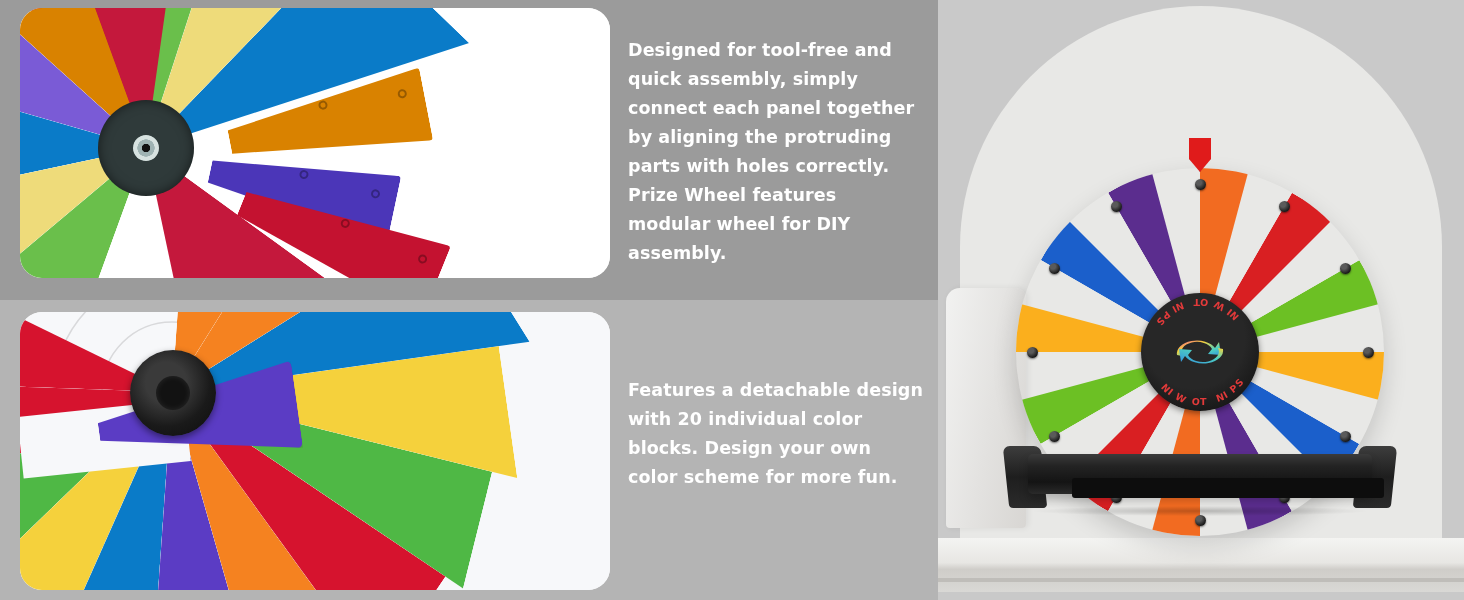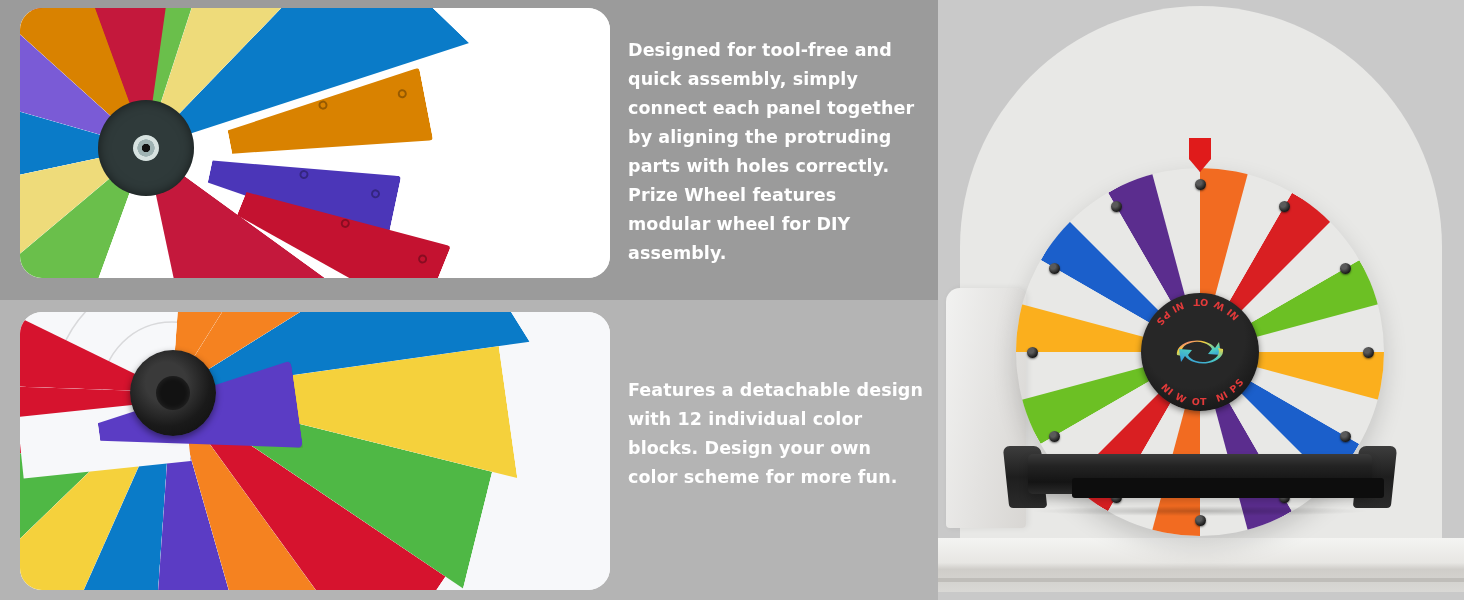--- a/index.html
+++ b/index.html
@@ -238,21 +238,21 @@
           <circle cx="152" cy="80" r="270" fill="none" stroke="rgba(0,0,0,.12)" stroke-width="1.6"></circle>
         </svg></div>
       <div class="bl-hub" style="left: 110px; top: 38px;"></div>
       <div style="position: absolute; left: 78px; top: 62px; width: 200px; height: 88px; background: rgb(91, 60, 196); transform: rotate(-8deg); border-radius: 6px; z-index: 6; clip-path: polygon(0% 40%, 100% 0%, 100% 100%, 0% 60%); box-shadow: rgba(0, 0, 0, 0.18) 0px 4px 8px;"></div>
       <div style="position: absolute; left: 0px; top: 96px; width: 168px; height: 62px; background: rgb(247, 248, 250); z-index: 5; transform: rotate(-6deg);"></div>
     </div>
 </div>
 
 <p class="copy copy-1">Designed for tool-free and quick assembly, simply connect each panel together by aligning the protruding parts with holes correctly. Prize Wheel features modular wheel for DIY assembly.</p>
 
-<p class="copy copy-2">Features a detachable design with 12 individual color blocks. Design your own color scheme for more fun.</p>
+<p class="copy copy-2">Features a detachable design with 20 individual color blocks. Design your own color scheme for more fun.</p>
 
 <div class="product">
   <div class="p-wall"></div>
   <div class="p-arch"></div>
   <div class="p-chair"></div>
   <div class="p-table"></div>
   <div class="p-table-edge"></div>
 
   <div class="wheel-wrap">
     <div class="pointer"></div>

